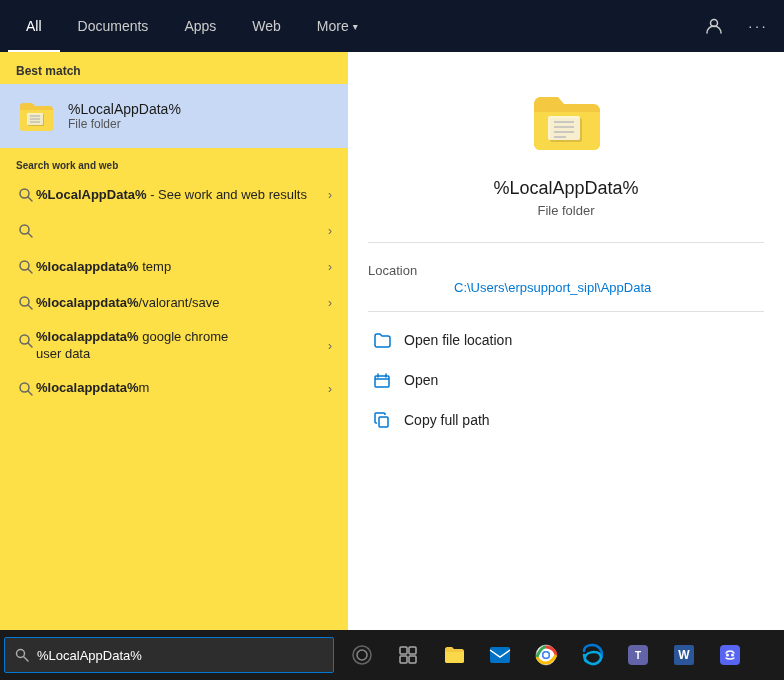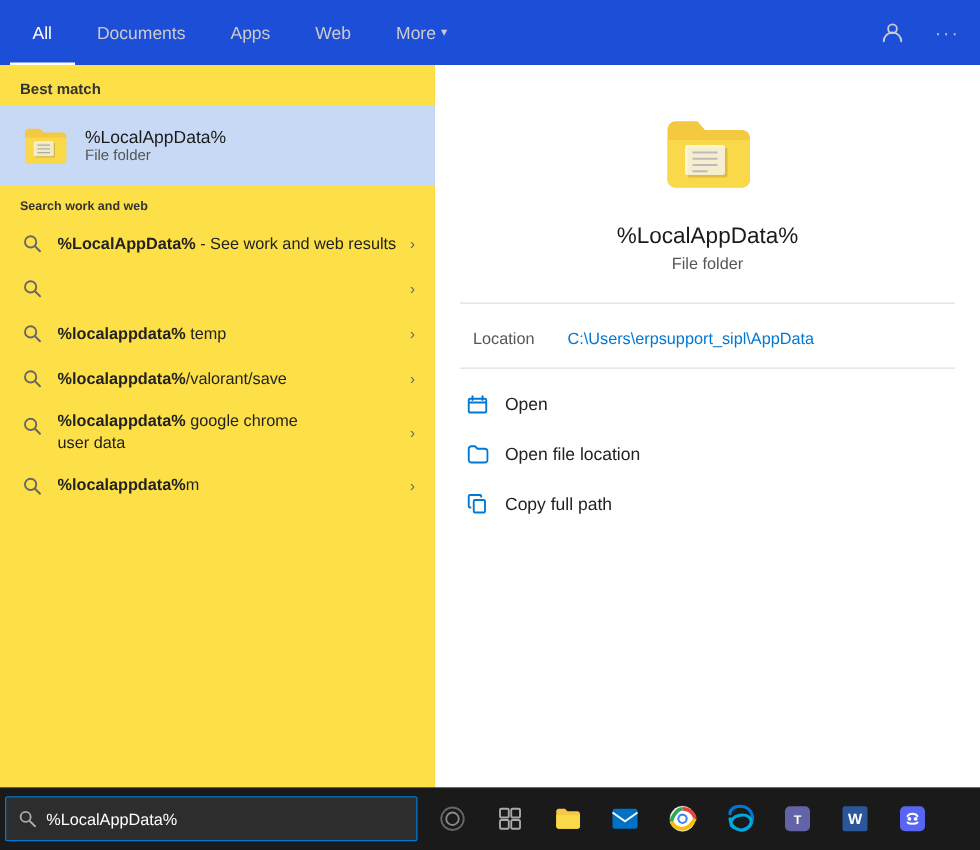--- a/index.html
+++ b/index.html
@@ -18,21 +18,21 @@
       top: 0;
       left: 0;
       width: 784px;
       height: 630px;
       display: flex;
       flex-direction: column;
     }
 
     
     .top-nav {
-      background: #1d4ed8;
+      background: #0f172a;
       display: flex;
       align-items: center;
       height: 52px;
       padding: 0 8px;
       justify-content: space-between;
     }
     .nav-tabs {
       display: flex;
       align-items: center;
       gap: 0;
@@ -142,21 +142,20 @@
       color: #333;
       font-weight: 600;
       padding: 12px 16px 6px 16px;
     }
 
     .search-result-item {
       display: flex;
       align-items: center;
       padding: 8px 16px;
       cursor: pointer;
-      gap: 10px;
       position: relative;
     }
     .search-icon-small {
       width: 20px;
       height: 20px;
       flex-shrink: 0;
       display: flex;
       align-items: center;
       justify-content: center;
     }
@@ -208,32 +207,32 @@
       background: #e0e0e0;
       margin-bottom: 16px;
     }
 
     .location-row {
       display: flex;
       width: 100%;
       padding: 4px 0 16px 0;
       gap: 16px;
       font-size: 13px;
-      text-align: center;
     }
     .location-label {
       color: #555;
       width: 70px;
       flex-shrink: 0;
     }
     .location-link {
       color: #0078d4;
       text-decoration: none;
       cursor: pointer;
       word-break: break-all;
+      margin-top: 17px;
     }
 
     .action-divider {
       width: 100%;
       height: 1px;
       background: #e0e0e0;
       margin-bottom: 8px;
     }
 
     .action-btn {
@@ -469,36 +468,36 @@
       <div class="location-row">
         <span class="location-label">Location</span>
         <a class="location-link">C:\Users\erpsupport_sipl\AppData</a>
       </div>
 
       <div class="action-divider"></div>
 
       <button class="action-btn">
         <div class="action-icon">
           <svg width="18" height="18" viewBox="0 0 18 18" fill="none">
+            <path d="M2 5 C2 4 3 3 4 3 L7 3 L9 5 L15 5 C16 5 17 6 17 7 L17 14 C17 15 16 16 15 16 L4 16 C3 16 2 15 2 14 Z" stroke="#0078d4" stroke-width="1.5" fill="none"></path>
+          </svg>
+        </div>
+        <span>Open file location</span>
+      </button>
+
+      <button class="action-btn">
+        <div class="action-icon">
+          <svg width="18" height="18" viewBox="0 0 18 18" fill="none">
             <rect x="2" y="5" width="14" height="11" rx="1" stroke="#0078d4" stroke-width="1.5" fill="none"></rect>
             <path d="M2 8 L16 8" stroke="#0078d4" stroke-width="1.5"></path>
             <path d="M5 3 L5 6" stroke="#0078d4" stroke-width="1.5" stroke-linecap="round"></path>
             <path d="M13 3 L13 6" stroke="#0078d4" stroke-width="1.5" stroke-linecap="round"></path>
           </svg>
         </div>
         <span>Open</span>
-      </button>
-
-      <button class="action-btn">
-        <div class="action-icon">
-          <svg width="18" height="18" viewBox="0 0 18 18" fill="none">
-            <path d="M2 5 C2 4 3 3 4 3 L7 3 L9 5 L15 5 C16 5 17 6 17 7 L17 14 C17 15 16 16 15 16 L4 16 C3 16 2 15 2 14 Z" stroke="#0078d4" stroke-width="1.5" fill="none"></path>
-          </svg>
-        </div>
-        <span>Open file location</span>
       </button>
 
       <button class="action-btn">
         <div class="action-icon">
           <svg width="18" height="18" viewBox="0 0 18 18" fill="none">
             <rect x="6" y="6" width="9" height="10" rx="1" stroke="#0078d4" stroke-width="1.5" fill="none"></rect>
             <path d="M4 12 L3 12 C2.4 12 2 11.6 2 11 L2 3 C2 2.4 2.4 2 3 2 L11 2 C11.6 2 12 2.4 12 3 L12 4" stroke="#0078d4" stroke-width="1.5"></path>
           </svg>
         </div>
         <span>Copy full path</span>

